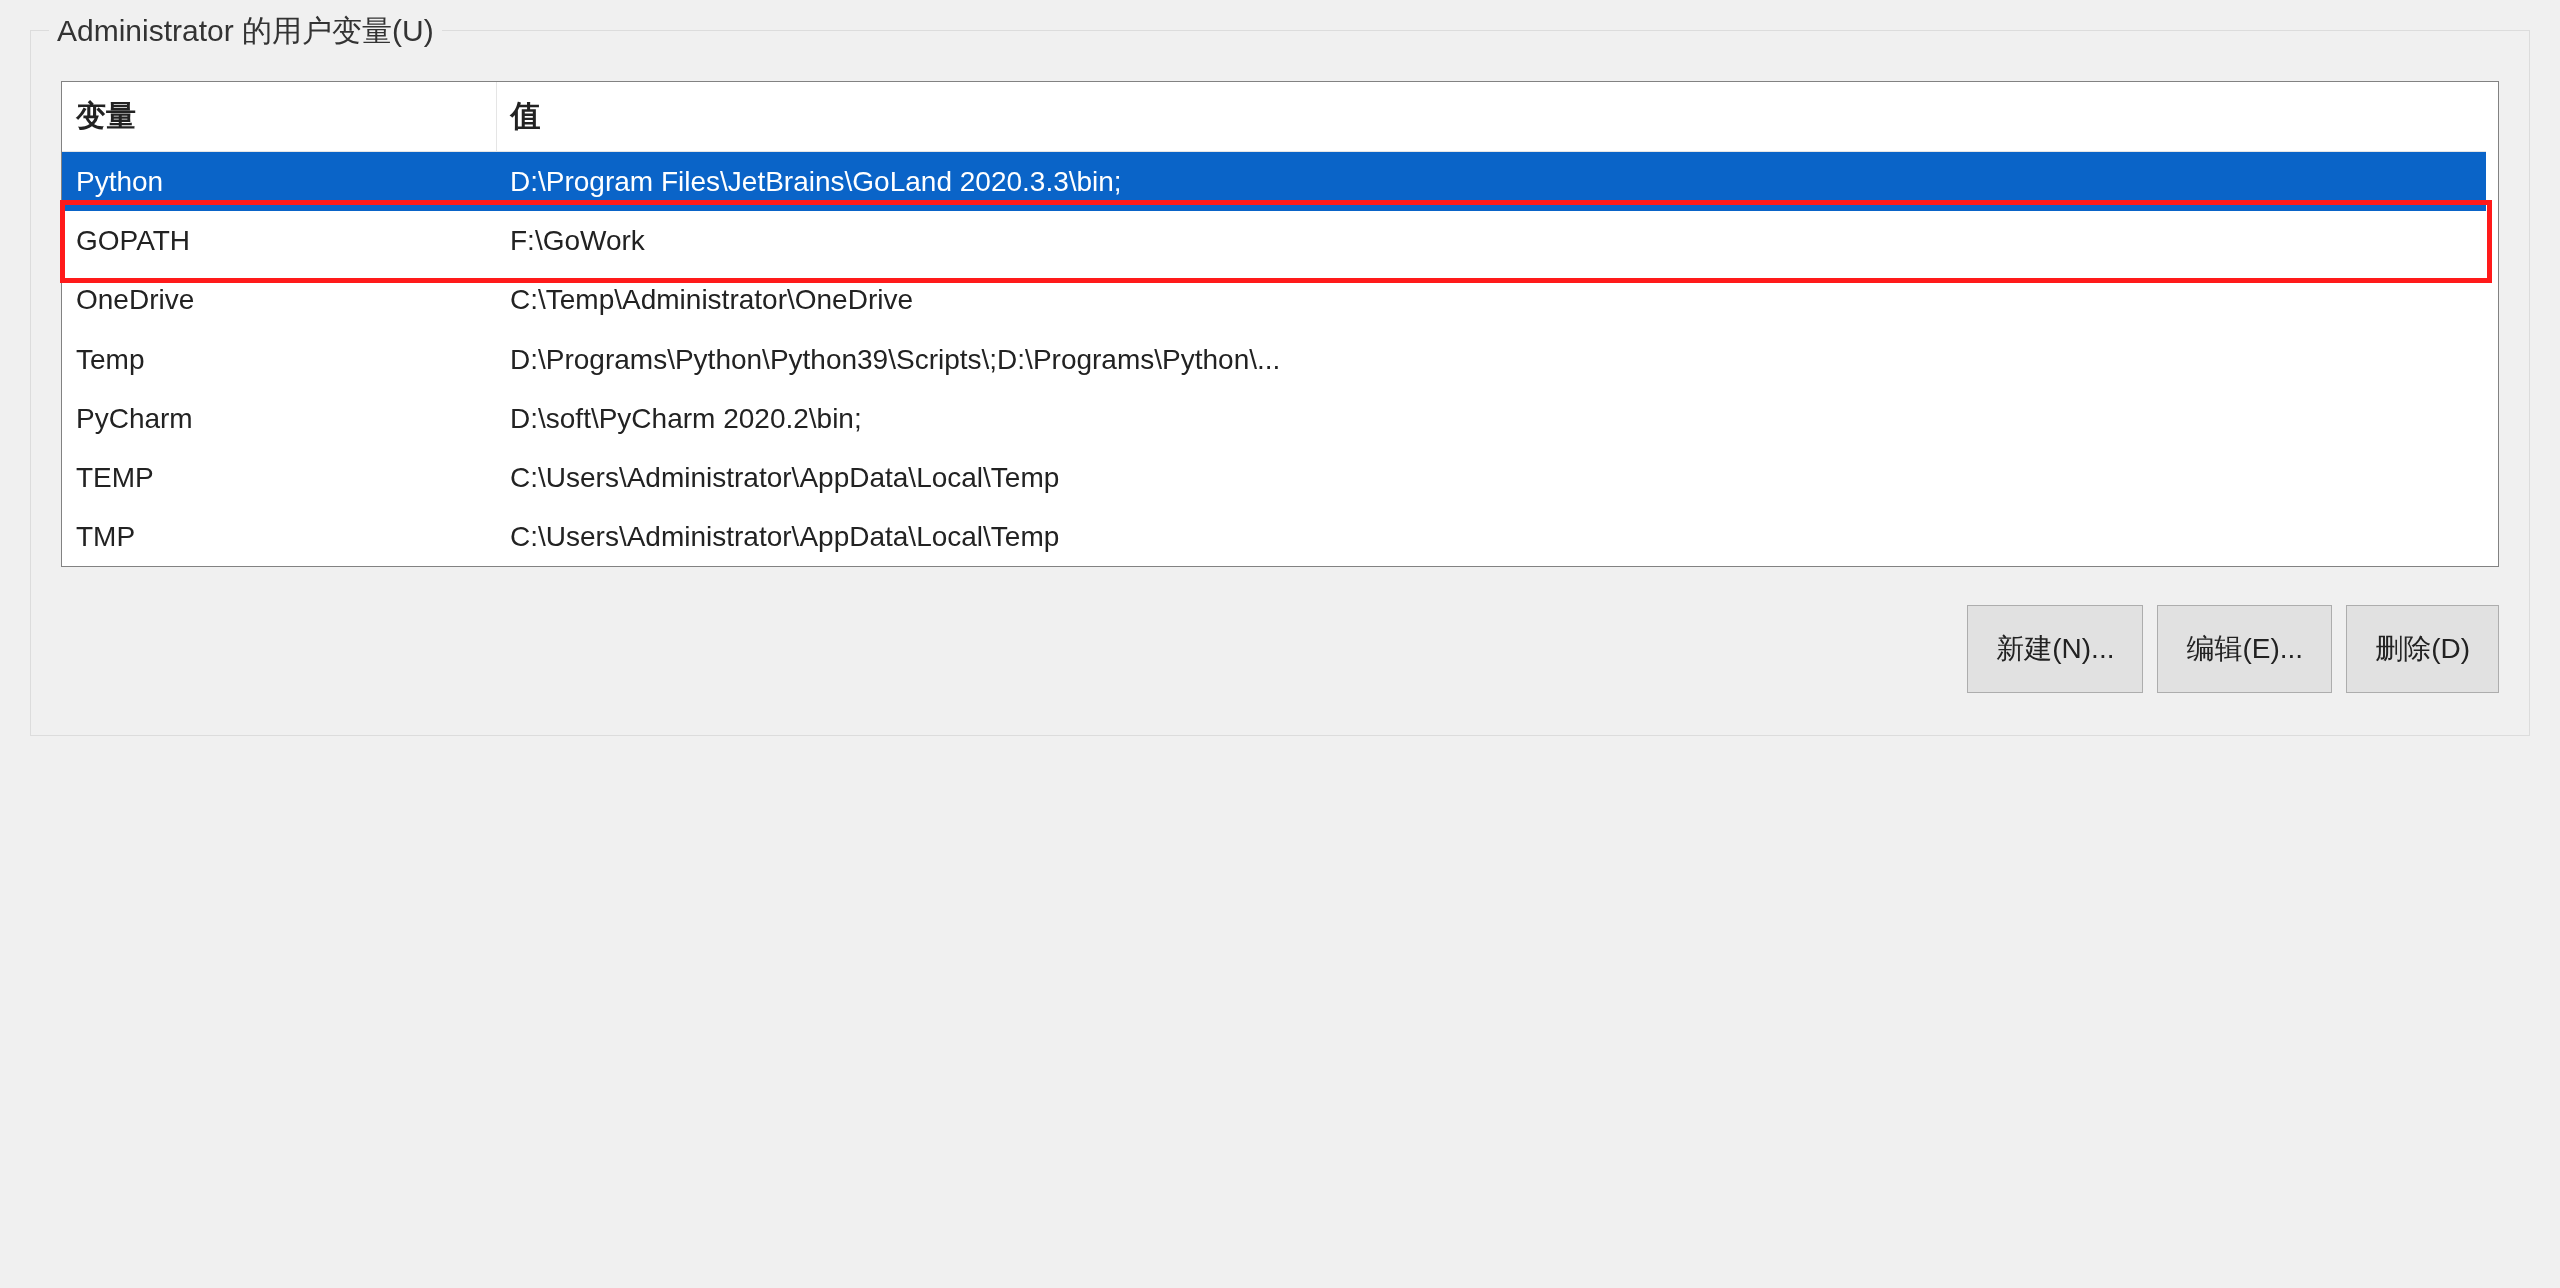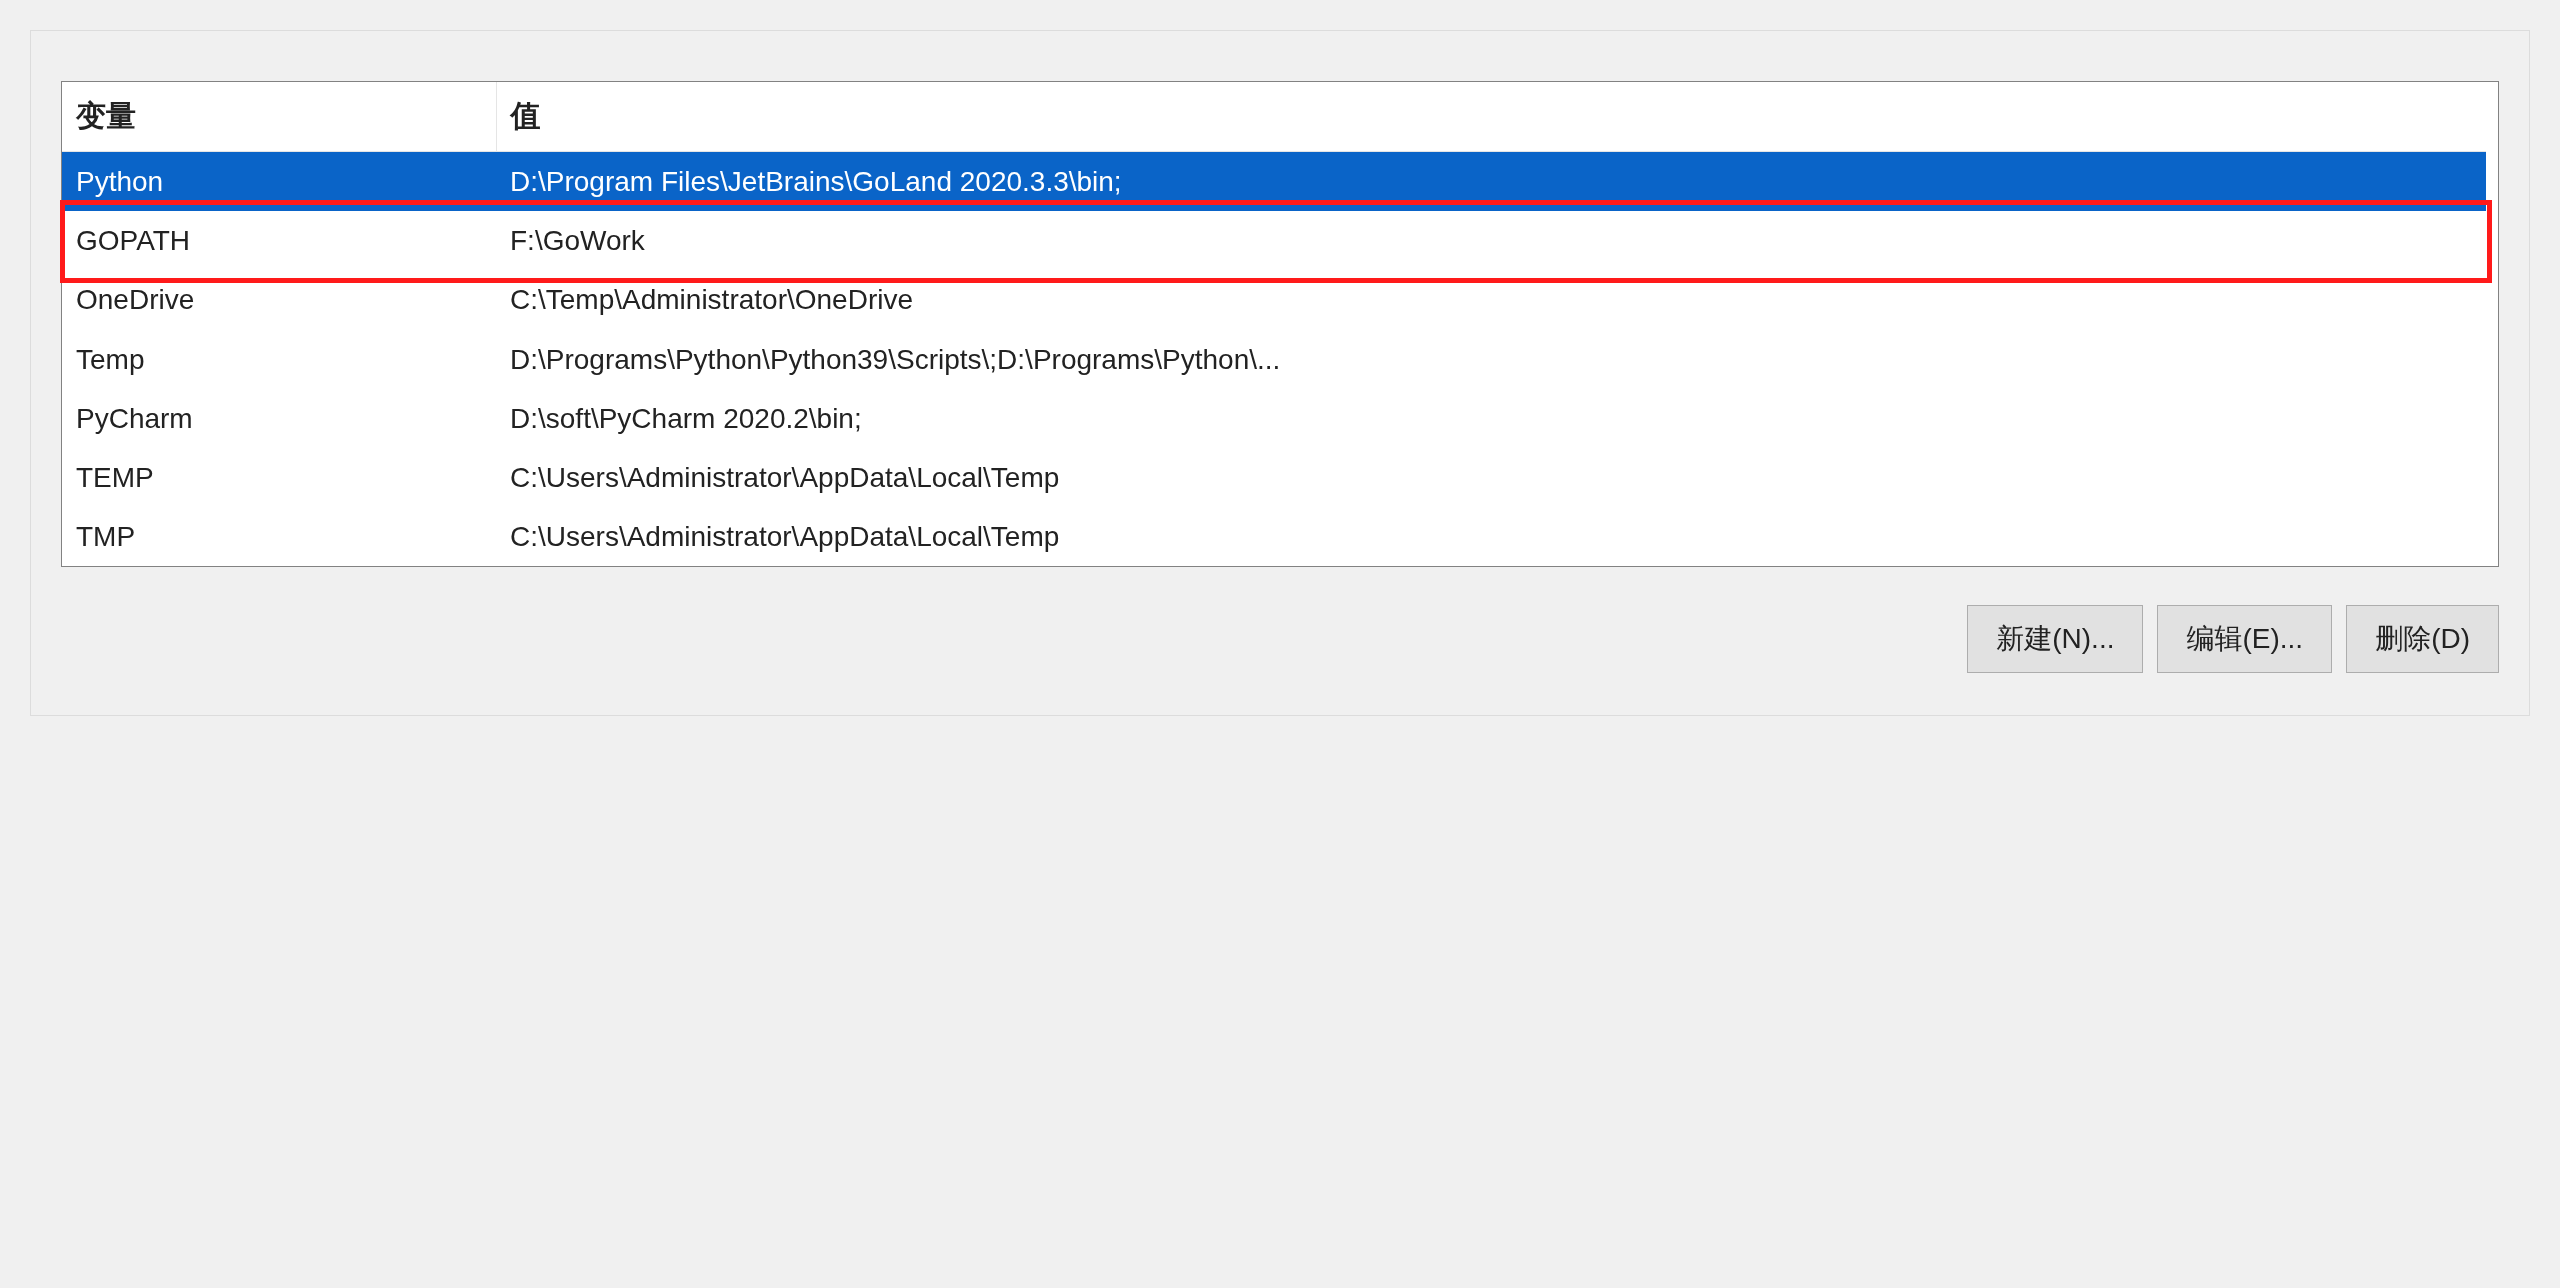--- a/index.html
+++ b/index.html
@@ -77,33 +77,34 @@
       height: 78px;
     }
     .button-row {
       display: flex;
       justify-content: flex-end;
       gap: 14px;
       padding: 38px 0 12px 0;
     }
     .btn {
       min-width: 150px;
-      padding: 14px 28px;
+      padding: 24px 28px;
       background: #e1e1e1;
       border: 1px solid #adadad;
       font-size: 28px;
       font-family: inherit;
       cursor: pointer;
       color: #222;
     }
   </style>
 </head>
 <body>
 
 <div class="fieldset">
+  <div class="legend">Administrator 的用户变量(U)</div>
 
   <div class="table-wrap">
     <table>
       <colgroup>
         <col class="col-var">
         <col>
       </colgroup>
       <thead>
         <tr>
           <th>变量</th>

